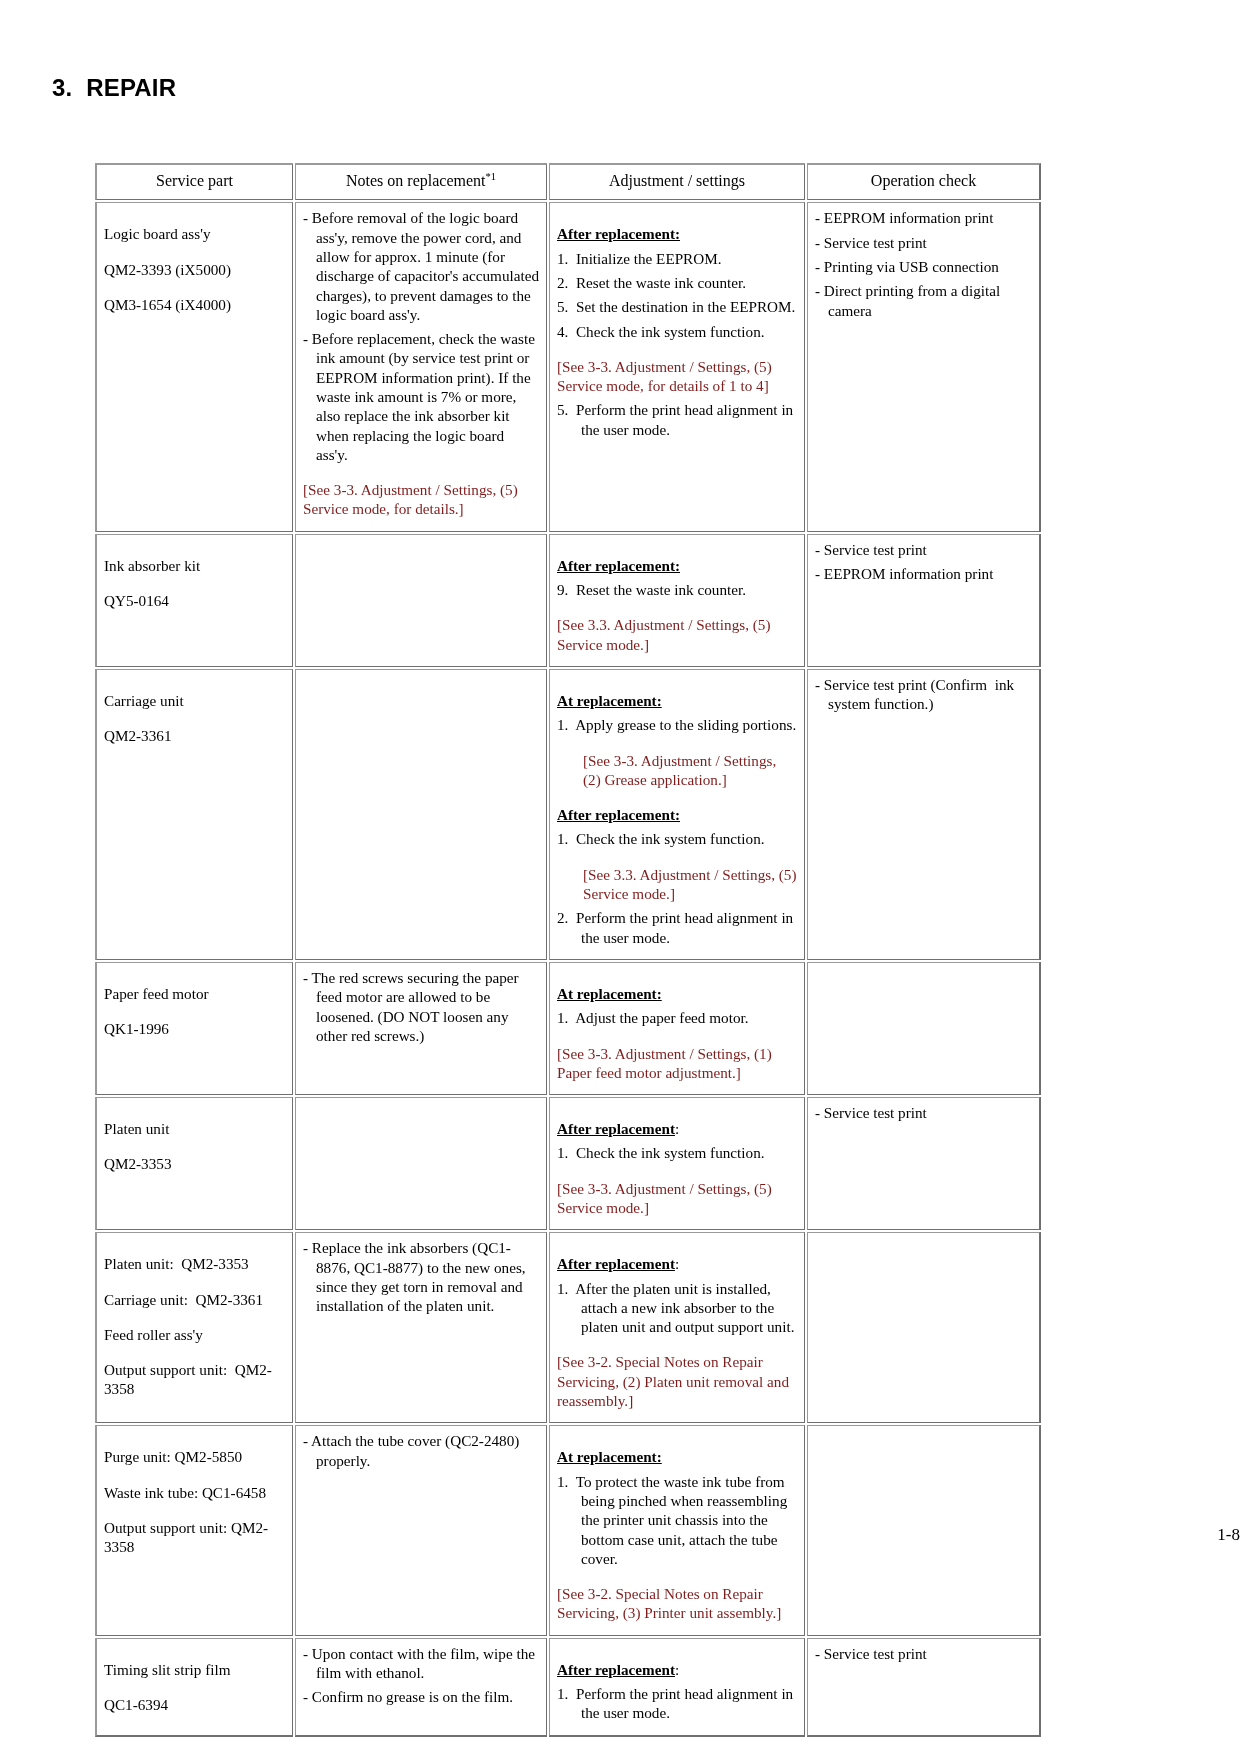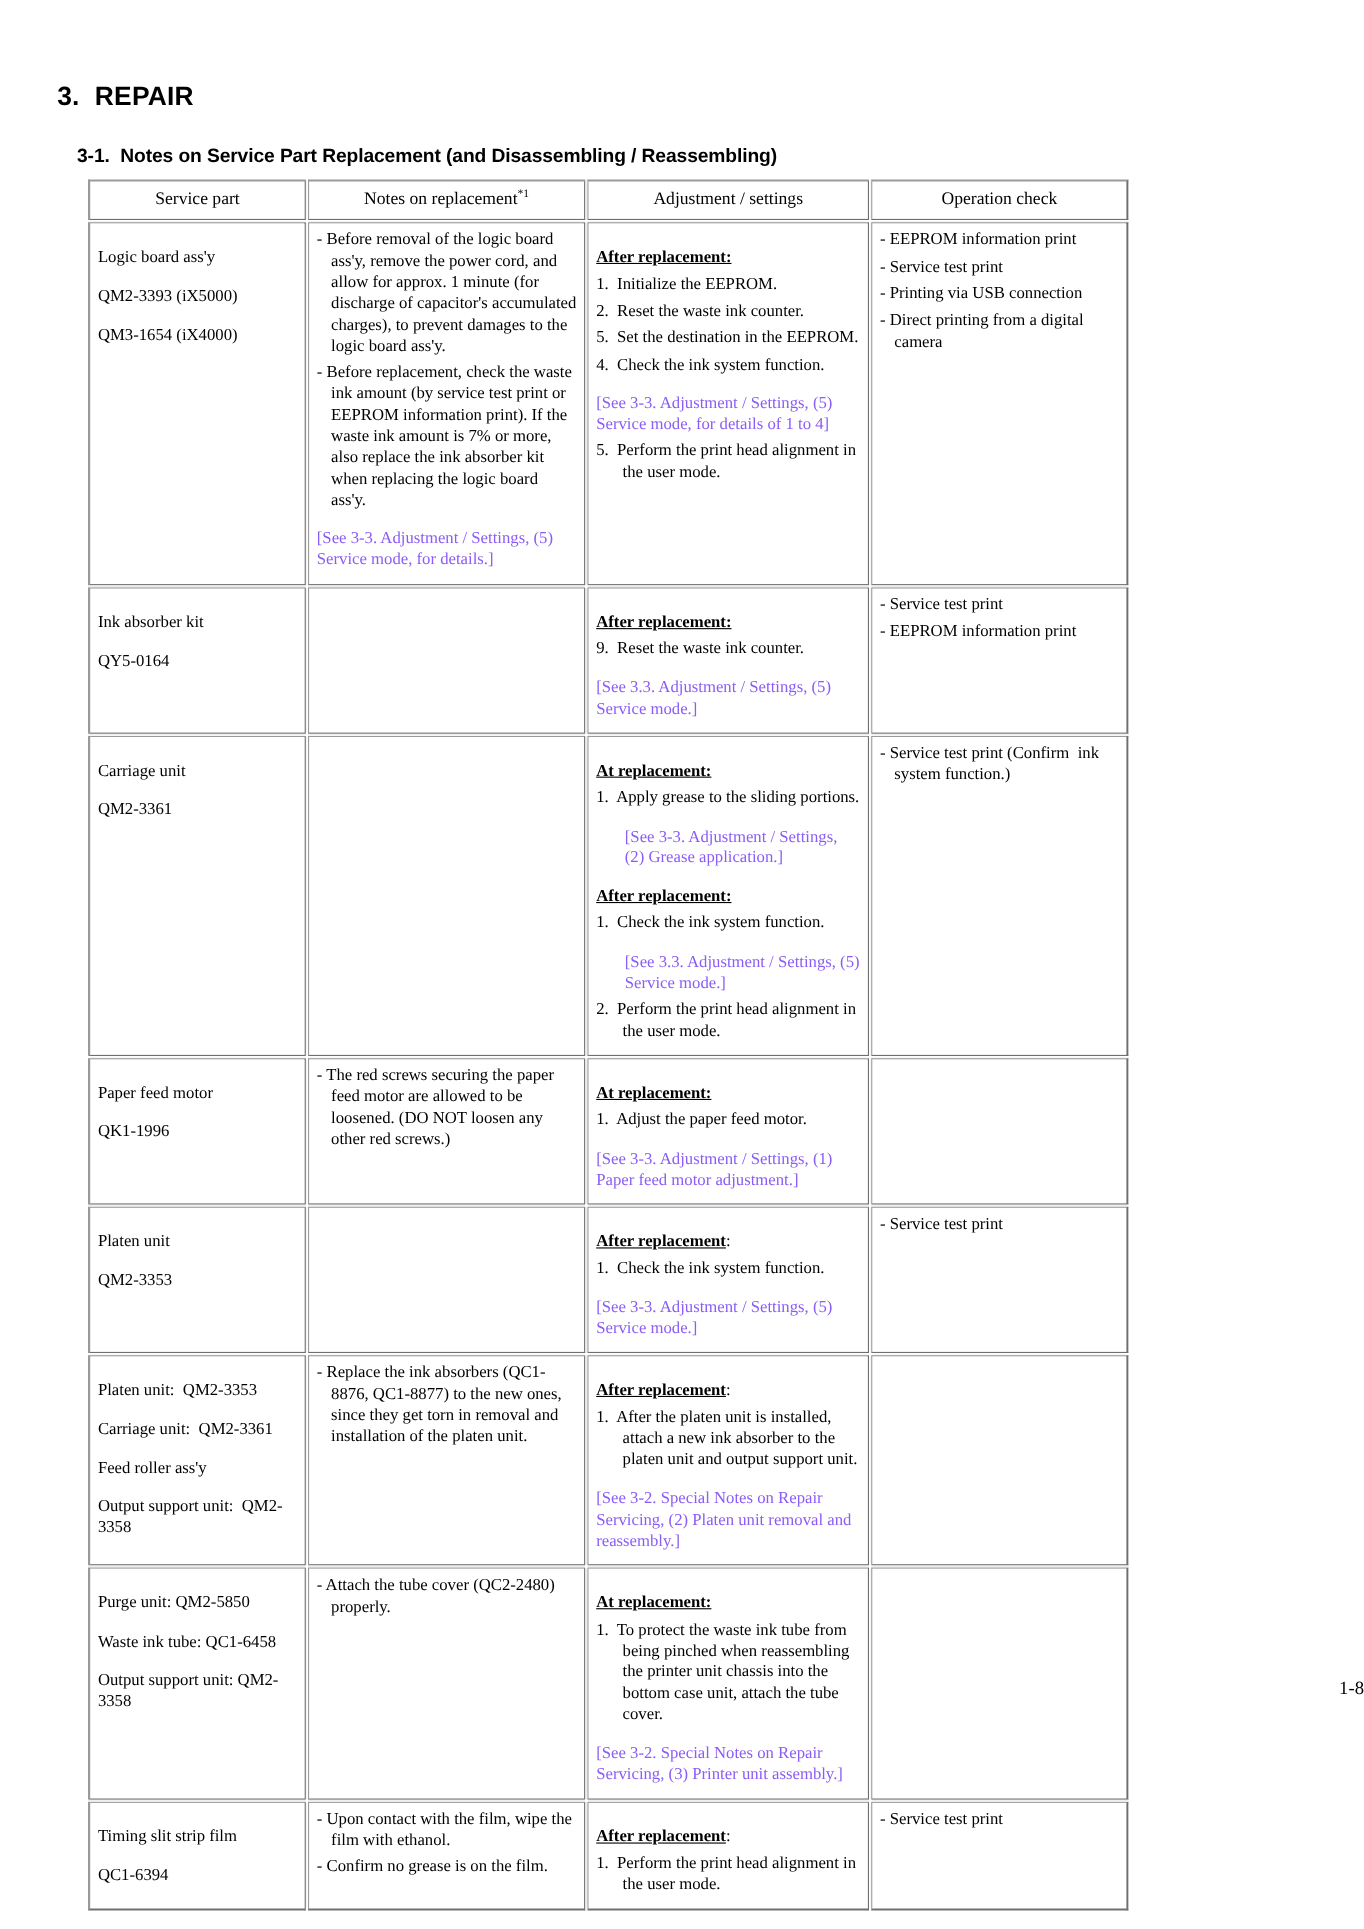--- a/index.html
+++ b/index.html
@@ -38,21 +38,21 @@
     left: 70px;
     top: 131px;
     font-family: "Liberation Sans", sans-serif;
     font-weight: bold;
     font-size: 17.5px;
     letter-spacing: -0.1px;
     white-space: pre;
   }
   .table-wrap {
     position: absolute;
-    left: 80px;
+    left: 95px;
     top: 163px;
     width: 901px;
   }
   table.svc {
     border-collapse: separate;
     border-spacing: 0;
     width: 946px;
     table-layout: fixed;
     font-size: 15.2px;
     line-height: 1.27;
@@ -88,21 +88,21 @@
   
   .ln {
     margin: 16px 0 5px 0;
     white-space: pre-wrap;
   }
   .ln:last-child { margin-bottom: 0; }
 
   .bold { font-weight: bold; text-decoration: underline; }
 
   .ref {
-    color: #8b5cf6;
+    color: #7f1d1d;
     margin: 16px 0 5px 0;
     white-space: pre-wrap;
   }
   .ref.indent {
     padding-left: 26px;
   }
 
   
   .dash {
     margin: 0 0 5px 0;
@@ -128,21 +128,20 @@
     font-size: 17px;
   }
 </style>
 </head>
 <body>
 
 <div class="page">
 
   <div class="chapter-title">3.  REPAIR</div>
 
-  <div class="section-title">3-1.  Notes on Service Part Replacement (and Disassembling / Reassembling)</div>
 
   <div class="table-wrap">
     <table class="svc">
       <colgroup>
         <col class="c1">
           <col class="c2">
           <col class="c3">
           <col class="c4">
       </colgroup>
       <thead>

